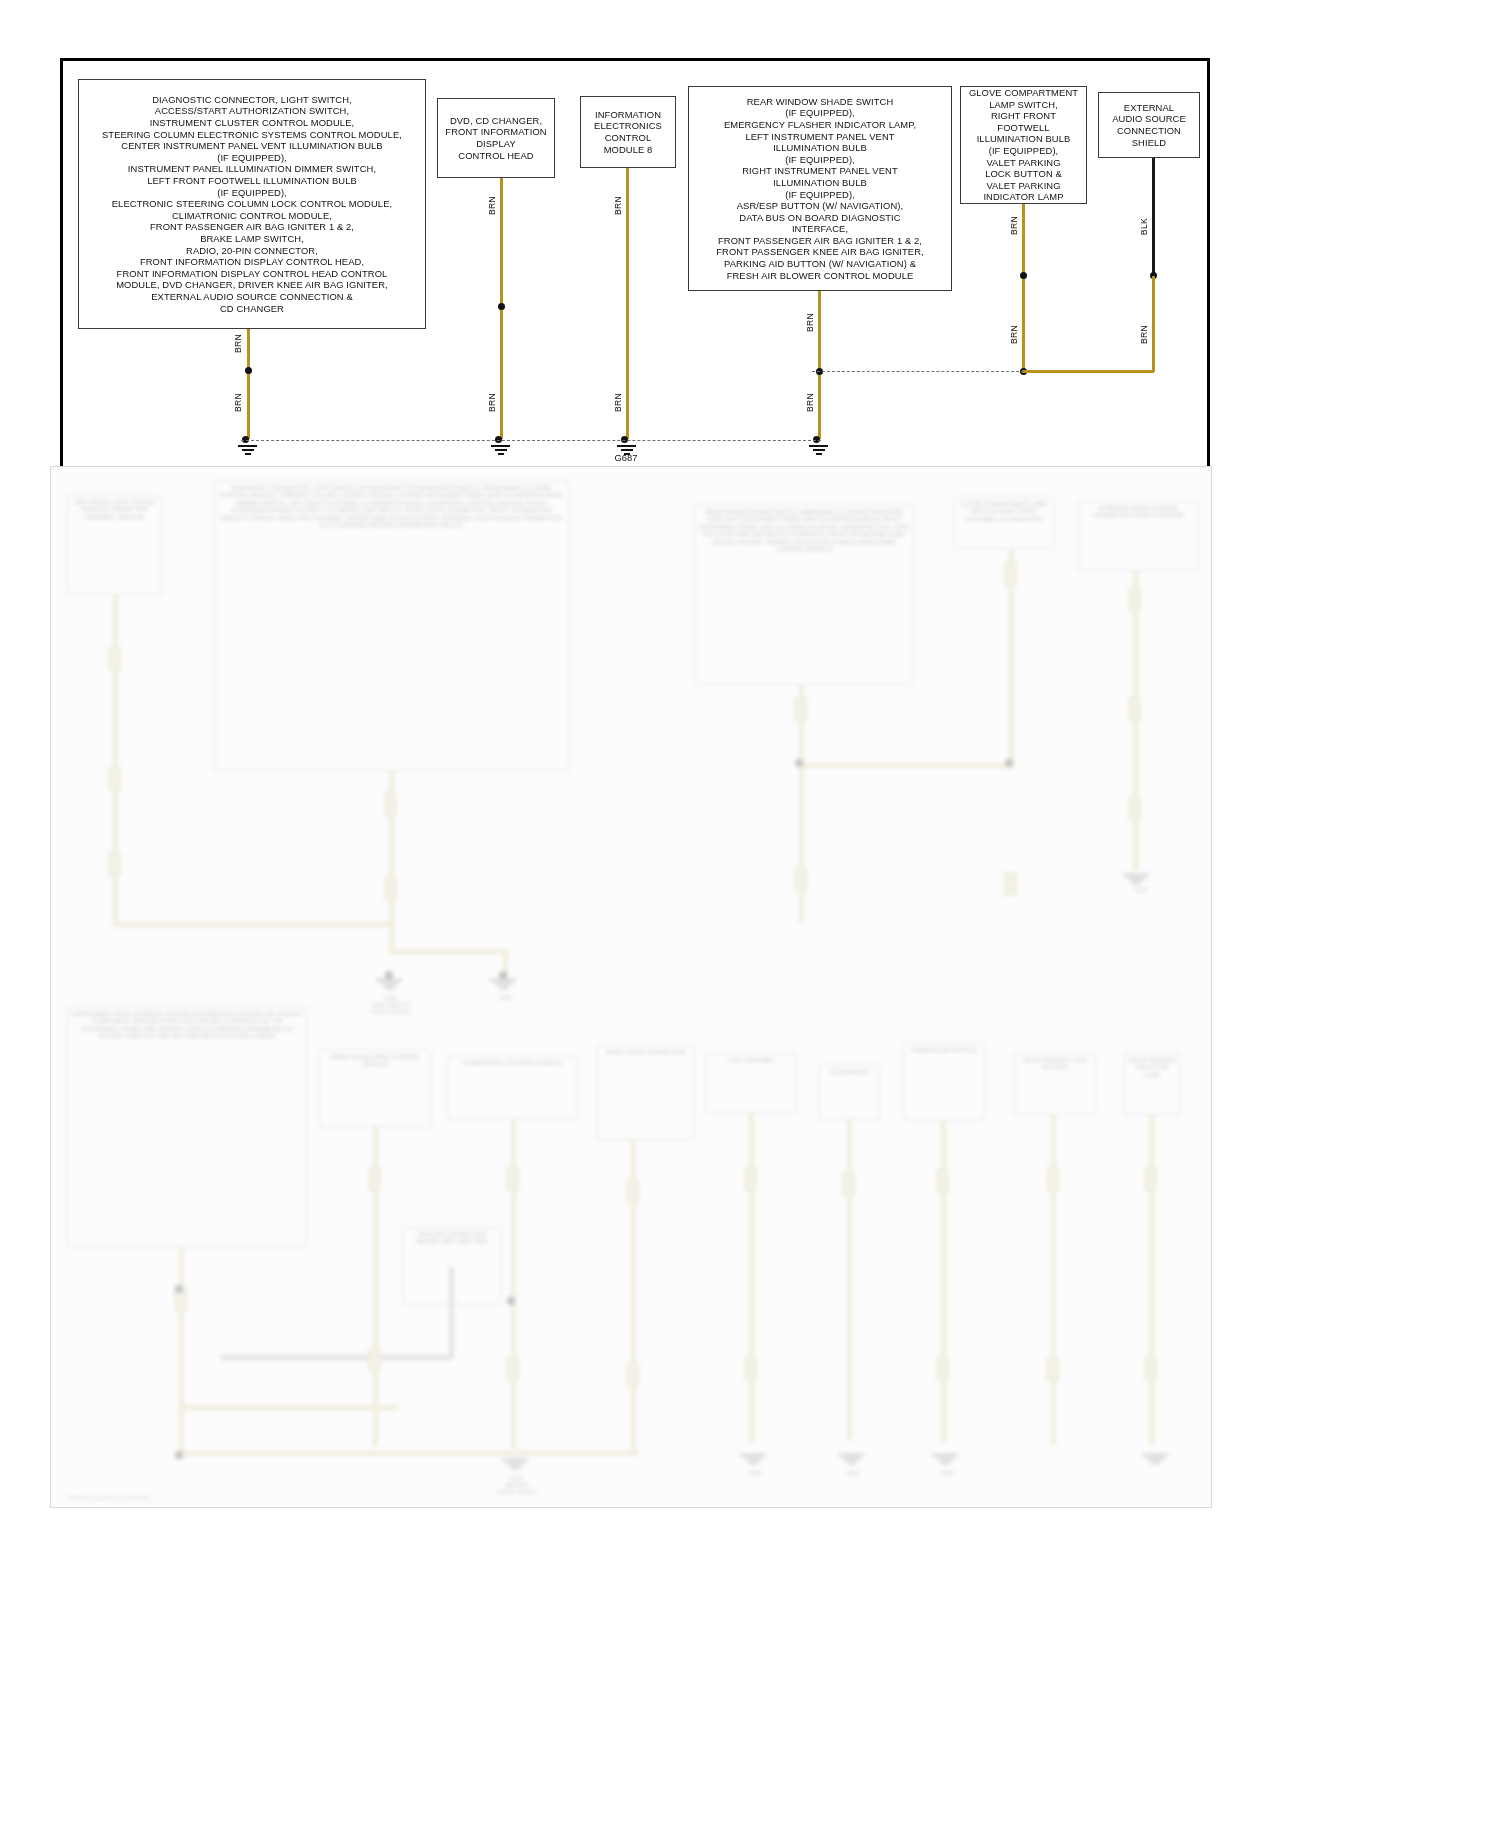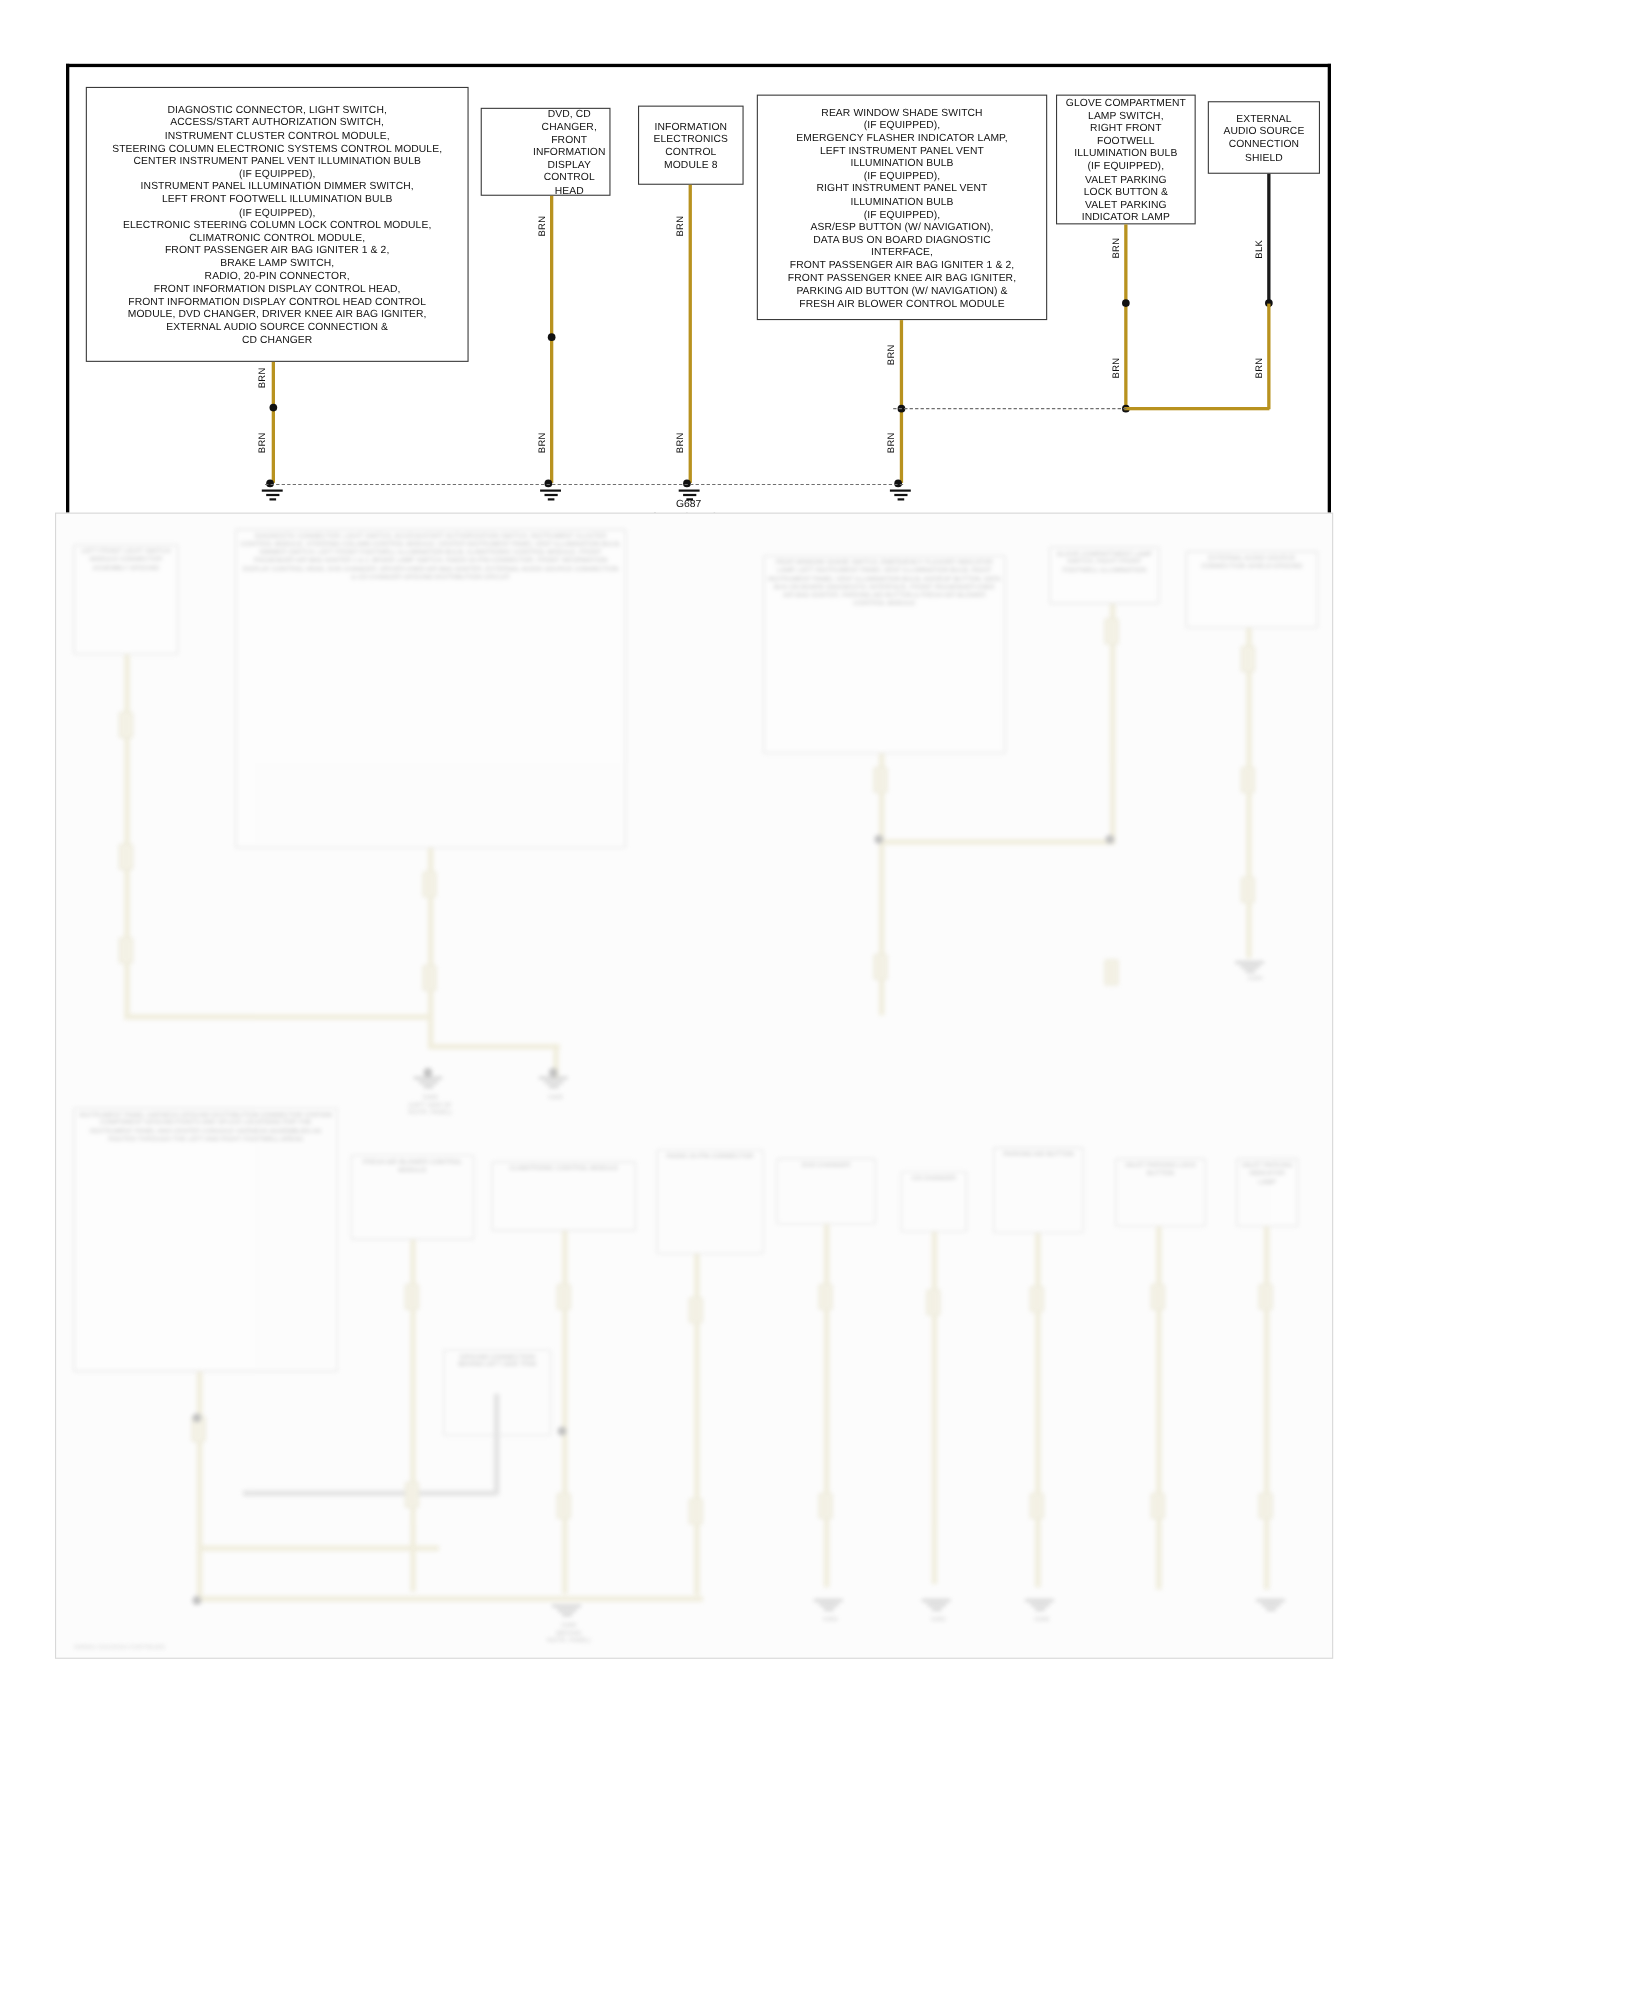--- a/index.html
+++ b/index.html
@@ -87,21 +87,21 @@
 FRONT PASSENGER AIR BAG IGNITER 1 &amp; 2,
 BRAKE LAMP SWITCH,
 RADIO, 20-PIN CONNECTOR,
 FRONT INFORMATION DISPLAY CONTROL HEAD,
 FRONT INFORMATION DISPLAY CONTROL HEAD CONTROL
 MODULE, DVD CHANGER, DRIVER KNEE AIR BAG IGNITER,
 EXTERNAL AUDIO SOURCE CONNECTION &amp;
 CD CHANGER</div>
   </div>
 
-  <div class="box" style="left:437px;top:98px;width:118px;height:80px;padding-left:48px;">
+  <div class="box" style="left:437px;top:98px;width:118px;height:80px;">
     <div class="inner">DVD, CD CHANGER,
 FRONT INFORMATION
 DISPLAY
 CONTROL HEAD</div>
   </div>
 
   <div class="box" style="left:580px;top:96px;width:96px;height:72px;">
     <div class="inner">INFORMATION
 ELECTRONICS
 CONTROL

